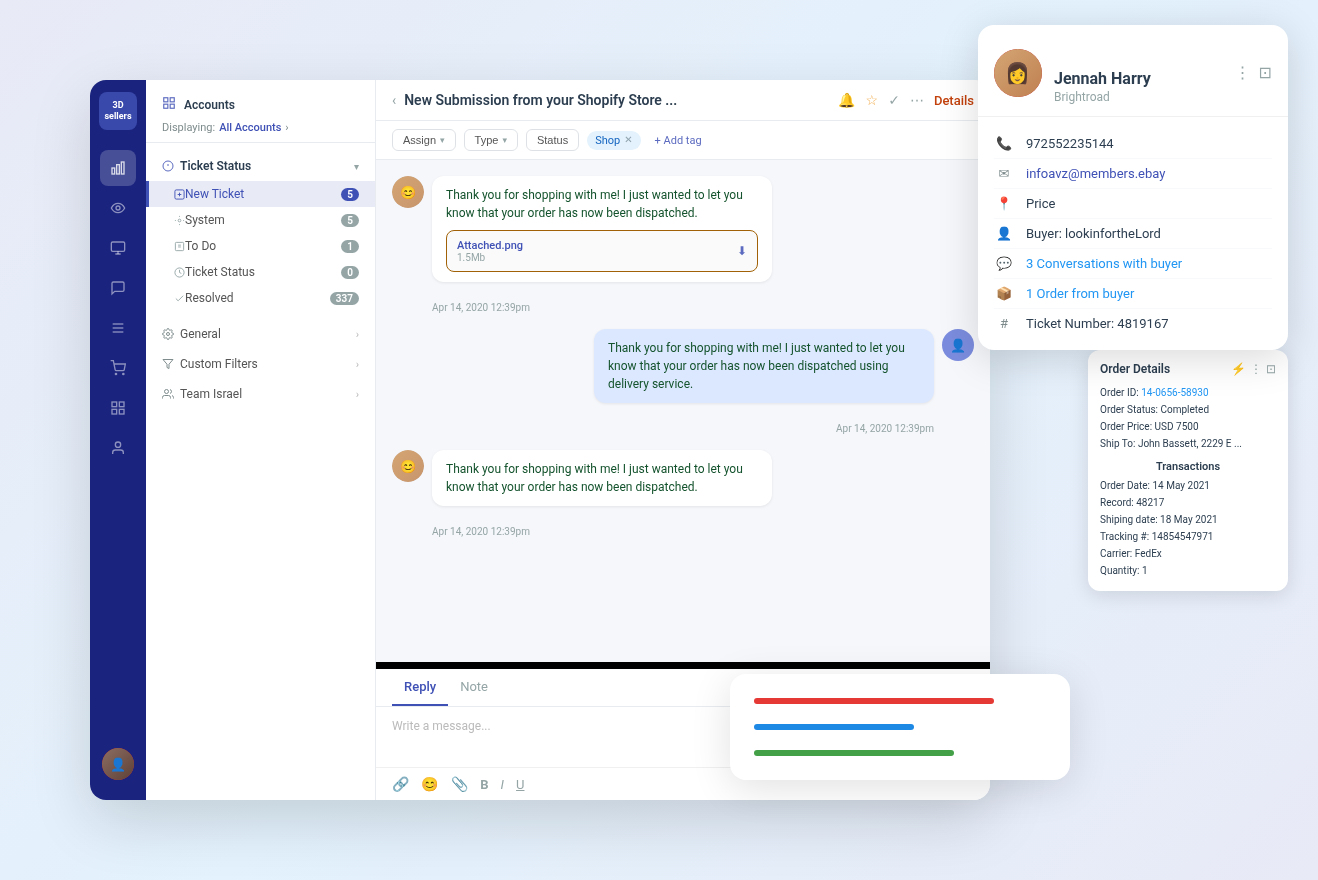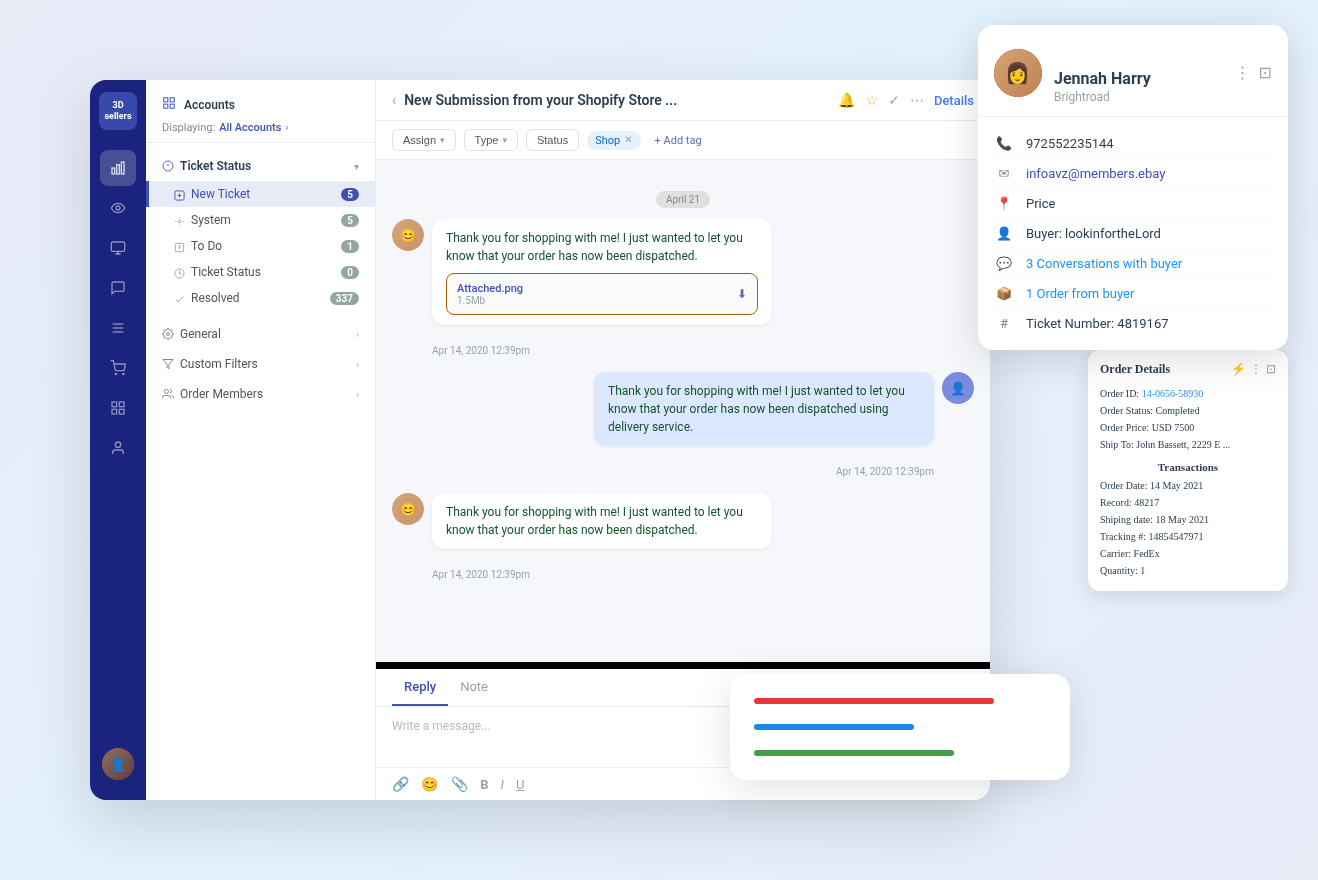--- a/index.html
+++ b/index.html
@@ -163,22 +163,21 @@
     }
     .filter-item.active {
       background: #e8eaf6;
       color: #3f51b5;
       border-left: 3px solid #3f51b5;
       padding-left: 25px;
     }
 
     .filter-item-left {
       display: flex;
-      align-items: flex-end;
-      gap: 6px;
+      align-items: center;
     }
 
     .badge {
       background: #3f51b5;
       color: white;
       font-size: 10px;
       font-weight: 600;
       padding: 1px 6px;
       border-radius: 10px;
       min-width: 18px;
@@ -480,21 +479,20 @@
       position: absolute;
       right: 30px;
       top: 350px;
       width: 200px;
       background: white;
       border-radius: 12px;
       box-shadow: 0 4px 20px rgba(0,0,0,0.12);
       padding: 12px;
       z-index: 9;
       font-size: 11px;
-      font-family: Liberation Serif, serif;
     }
     .order-panel-header {
       display: flex;
       align-items: center;
       justify-content: space-between;
       margin-bottom: 8px;
     }
     .order-panel-title {
       font-size: 12px;
       font-weight: 600;
@@ -535,21 +533,21 @@
     }
     .stats-bar-row:last-child { margin-bottom: 0; }
     .stats-bar {
       height: 6px;
       border-radius: 3px;
     }
 
     
     .details-text {
       font-size: 13px;
-      color: #3b82f6;
+      color: #c2410c;
       font-weight: 500;
       cursor: pointer;
     }
     .face-avatar-sm {
       width: 32px;
       height: 32px;
       border-radius: 50%;
       background: linear-gradient(135deg, #e8b89a, #d4956c);
       display: flex;
       align-items: center;
@@ -742,21 +740,21 @@
     </div>
 
     <div class="section-link">
       <div class="section-link-left">
         <svg width="12" height="12" viewBox="0 0 24 24" fill="none" stroke="#7f8c8d" stroke-width="2">
             <path d="M17 21v-2a4 4 0 0 0-4-4H5a4 4 0 0 0-4 4v2"></path>
             <circle cx="9" cy="7" r="4"></circle>
             <path d="M23 21v-2a4 4 0 0 0-3-3.87"></path>
             <path d="M16 3.13a4 4 0 0 1 0 7.75"></path>
           </svg>
-        <span>Order Members</span>
+        <span>Team Israel</span>
       </div>
       <span style="color:#bbb;font-size:11px;">›</span>
     </div>
   </div>
 
   <div class="main-content">
 
     <div class="conversation-header">
       <div style="display:flex;align-items:center;gap:8px;">
         <div style="color:#95a5a6;font-size:14px;cursor:pointer;">‹</div>
@@ -787,23 +785,20 @@
         <span>Shop</span>
         <span class="close">✕</span>
       </div>
       <div class="add-tag-btn">
         <span>+ Add tag</span>
       </div>
     </div>
 
     <div class="messages-area">
 
-      <div class="date-divider">
-        <span>April 21</span>
-      </div>
 
       <div class="message-row incoming">
         <div class="msg-avatar">
           <div class="face-avatar-sm" style="background:linear-gradient(135deg,#d4a574,#c8956c);">😊</div>
         </div>
         <div>
           <div class="msg-bubble">
             <p class="msg-text">Thank you for shopping with me! I just wanted to let you know that your order has now been dispatched.</p>
             <div class="attachment-box">
               <div>

